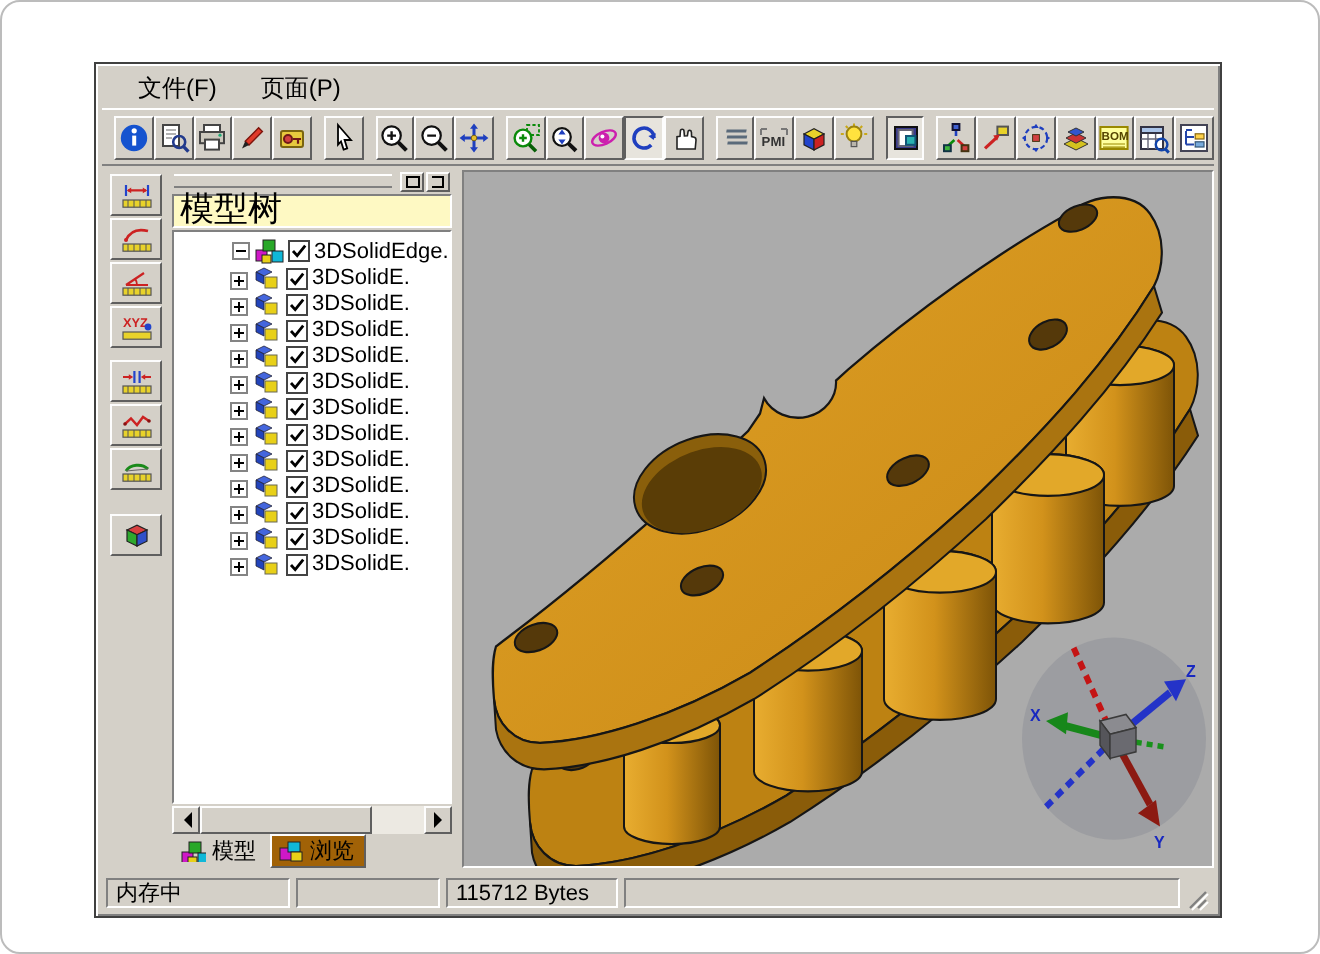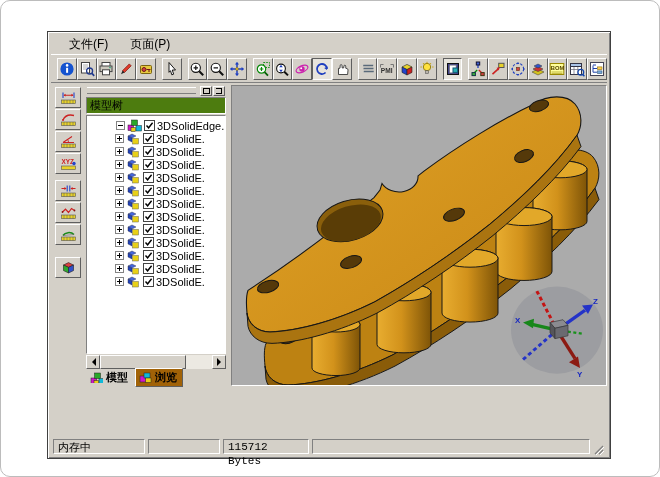--- a/index.html
+++ b/index.html
@@ -27,51 +27,51 @@
   .mtb svg{width:17px;height:15px;display:block;}
   .gap4{height:4px;} .gap10{height:10px;}
   
   .treepanel{width:142px;display:flex;flex-direction:column;background:#d4d0c8;box-sizing:border-box;}
   .griprow{height:11px;display:flex;align-items:center;padding:0 2px;}
   .grip{flex:1;height:5px;border-top:1px solid #fff;border-bottom:1px solid #808080;margin-right:3px;}
   .dockbtn{width:12px;height:10px;background:#d4d0c8;border:1px solid;border-color:#fdfdfd #5f5f5f #5f5f5f #fdfdfd;
       padding:0;margin-left:1px;display:flex;align-items:center;justify-content:center;}
   .dockbtn .sq{width:5px;height:4px;border:1px solid #000;}
   .dockbtn .hide{width:5px;height:4px;border:1px solid #000;border-left:none;}
-  .ptitle{height:15px;margin:1px 1px 0 1px;background:#4d7c0f;border:1px solid;border-color:#808080 #fff #fff #808080;
-      font-size:11px;line-height:14px;padding-left:3px;}
+  .ptitle{height:15px;margin:1px 1px 0 1px;background:#fef9c3;border:1px solid;border-color:#808080 #fff #fff #808080;
+      font-size:17px;line-height:14px;padding-left:3px;}
   .treeview{flex:1;margin:1px;background:#fff;border:1px solid;border-color:#808080 #fff #fff #808080;
       overflow:hidden;padding:3px 0 0 1px;}
   .trow{display:flex;align-items:center;height:13px;gap:2px;font-size:11px;white-space:nowrap;color:#000;}
   .exp{width:9px;height:9px;flex:none;display:block;}
   .ticon{width:15px;height:13px;flex:none;display:block;}
   .cbx{width:11px;height:11px;flex:none;display:block;}
-  .ind1{padding-left:2px;} .ind2{padding-left:28px;} .ind3{padding-left:27px;}
+  .ind1{padding-left:2px;} .ind2{padding-left:28px;} .ind3{padding-left:27px;align-items:flex-end;}
   
   .hscroll{height:14px;margin:0 1px;display:flex;background:#ece9e2;}
   .sbtn{width:14px;height:14px;background:#d4d0c8;border:1px solid;border-color:#fdfdfd #5f5f5f #5f5f5f #fdfdfd;
       padding:0;display:flex;align-items:center;justify-content:center;box-sizing:border-box;}
   .tri-l{width:0;height:0;border:4px solid transparent;border-right-color:#000;margin-left:-3px;}
   .tri-r{width:0;height:0;border:4px solid transparent;border-left-color:#000;margin-right:-3px;}
   .thumb{width:86px;height:14px;background:#d4d0c8;border:1px solid;border-color:#fdfdfd #5f5f5f #5f5f5f #fdfdfd;box-sizing:border-box;}
   .strack{flex:1;}
   
-  .tabs{height:17px;display:flex;align-items:center;padding-left:2px;gap:2px;font-weight:bold;}
+  .tabs{height:17px;display:flex;padding-left:2px;gap:2px;}
   .tab{display:flex;align-items:center;gap:3px;font-size:11px;padding:1px 5px 1px 3px;}
   .tab.boxed{border:1px solid;border-color:#fdfdfd #5f5f5f #5f5f5f #fdfdfd;background:#a16207;}
   .tab svg{width:13px;height:11px;}
   .splitter{width:4px;}
   
   .viewport{flex:1;position:relative;background:#ababab;border:1px solid;border-color:#808080 #fff #fff #808080;overflow:hidden;}
   .viewport svg.scene{position:absolute;inset:0;width:100%;height:100%;}
   
-  .statusbar{height:20px;display:flex;align-items:center;gap:3px;padding:2px 2px 0 2px;margin-top:48px;}
+  .statusbar{height:20px;display:flex;align-items:center;gap:3px;padding:2px 2px 0 2px;}
   .sp{height:15px;border:1px solid;border-color:#808080 #fff #fff #808080;font-size:11px;line-height:14px;
       padding:0 4px;box-sizing:border-box;background:#d4d0c8;color:#000;}
-  .sp1{width:92px;} .sp2{width:72px;} .sp3{width:86px;font-family:Liberation Mono, monospace;} .sp4{flex:1;}
+  .sp1{width:92px;} .sp2{width:72px;} .sp3{width:86px;} .sp4{flex:1;}
   .sgrip{width:12px;height:12px;align-self:flex-end;}
 </style>
 </head>
 <body>
 
 <div class="frame">
 <div class="window">
 
   <div class="menubar">
     <span class="menuitem">文件(F)</span>

